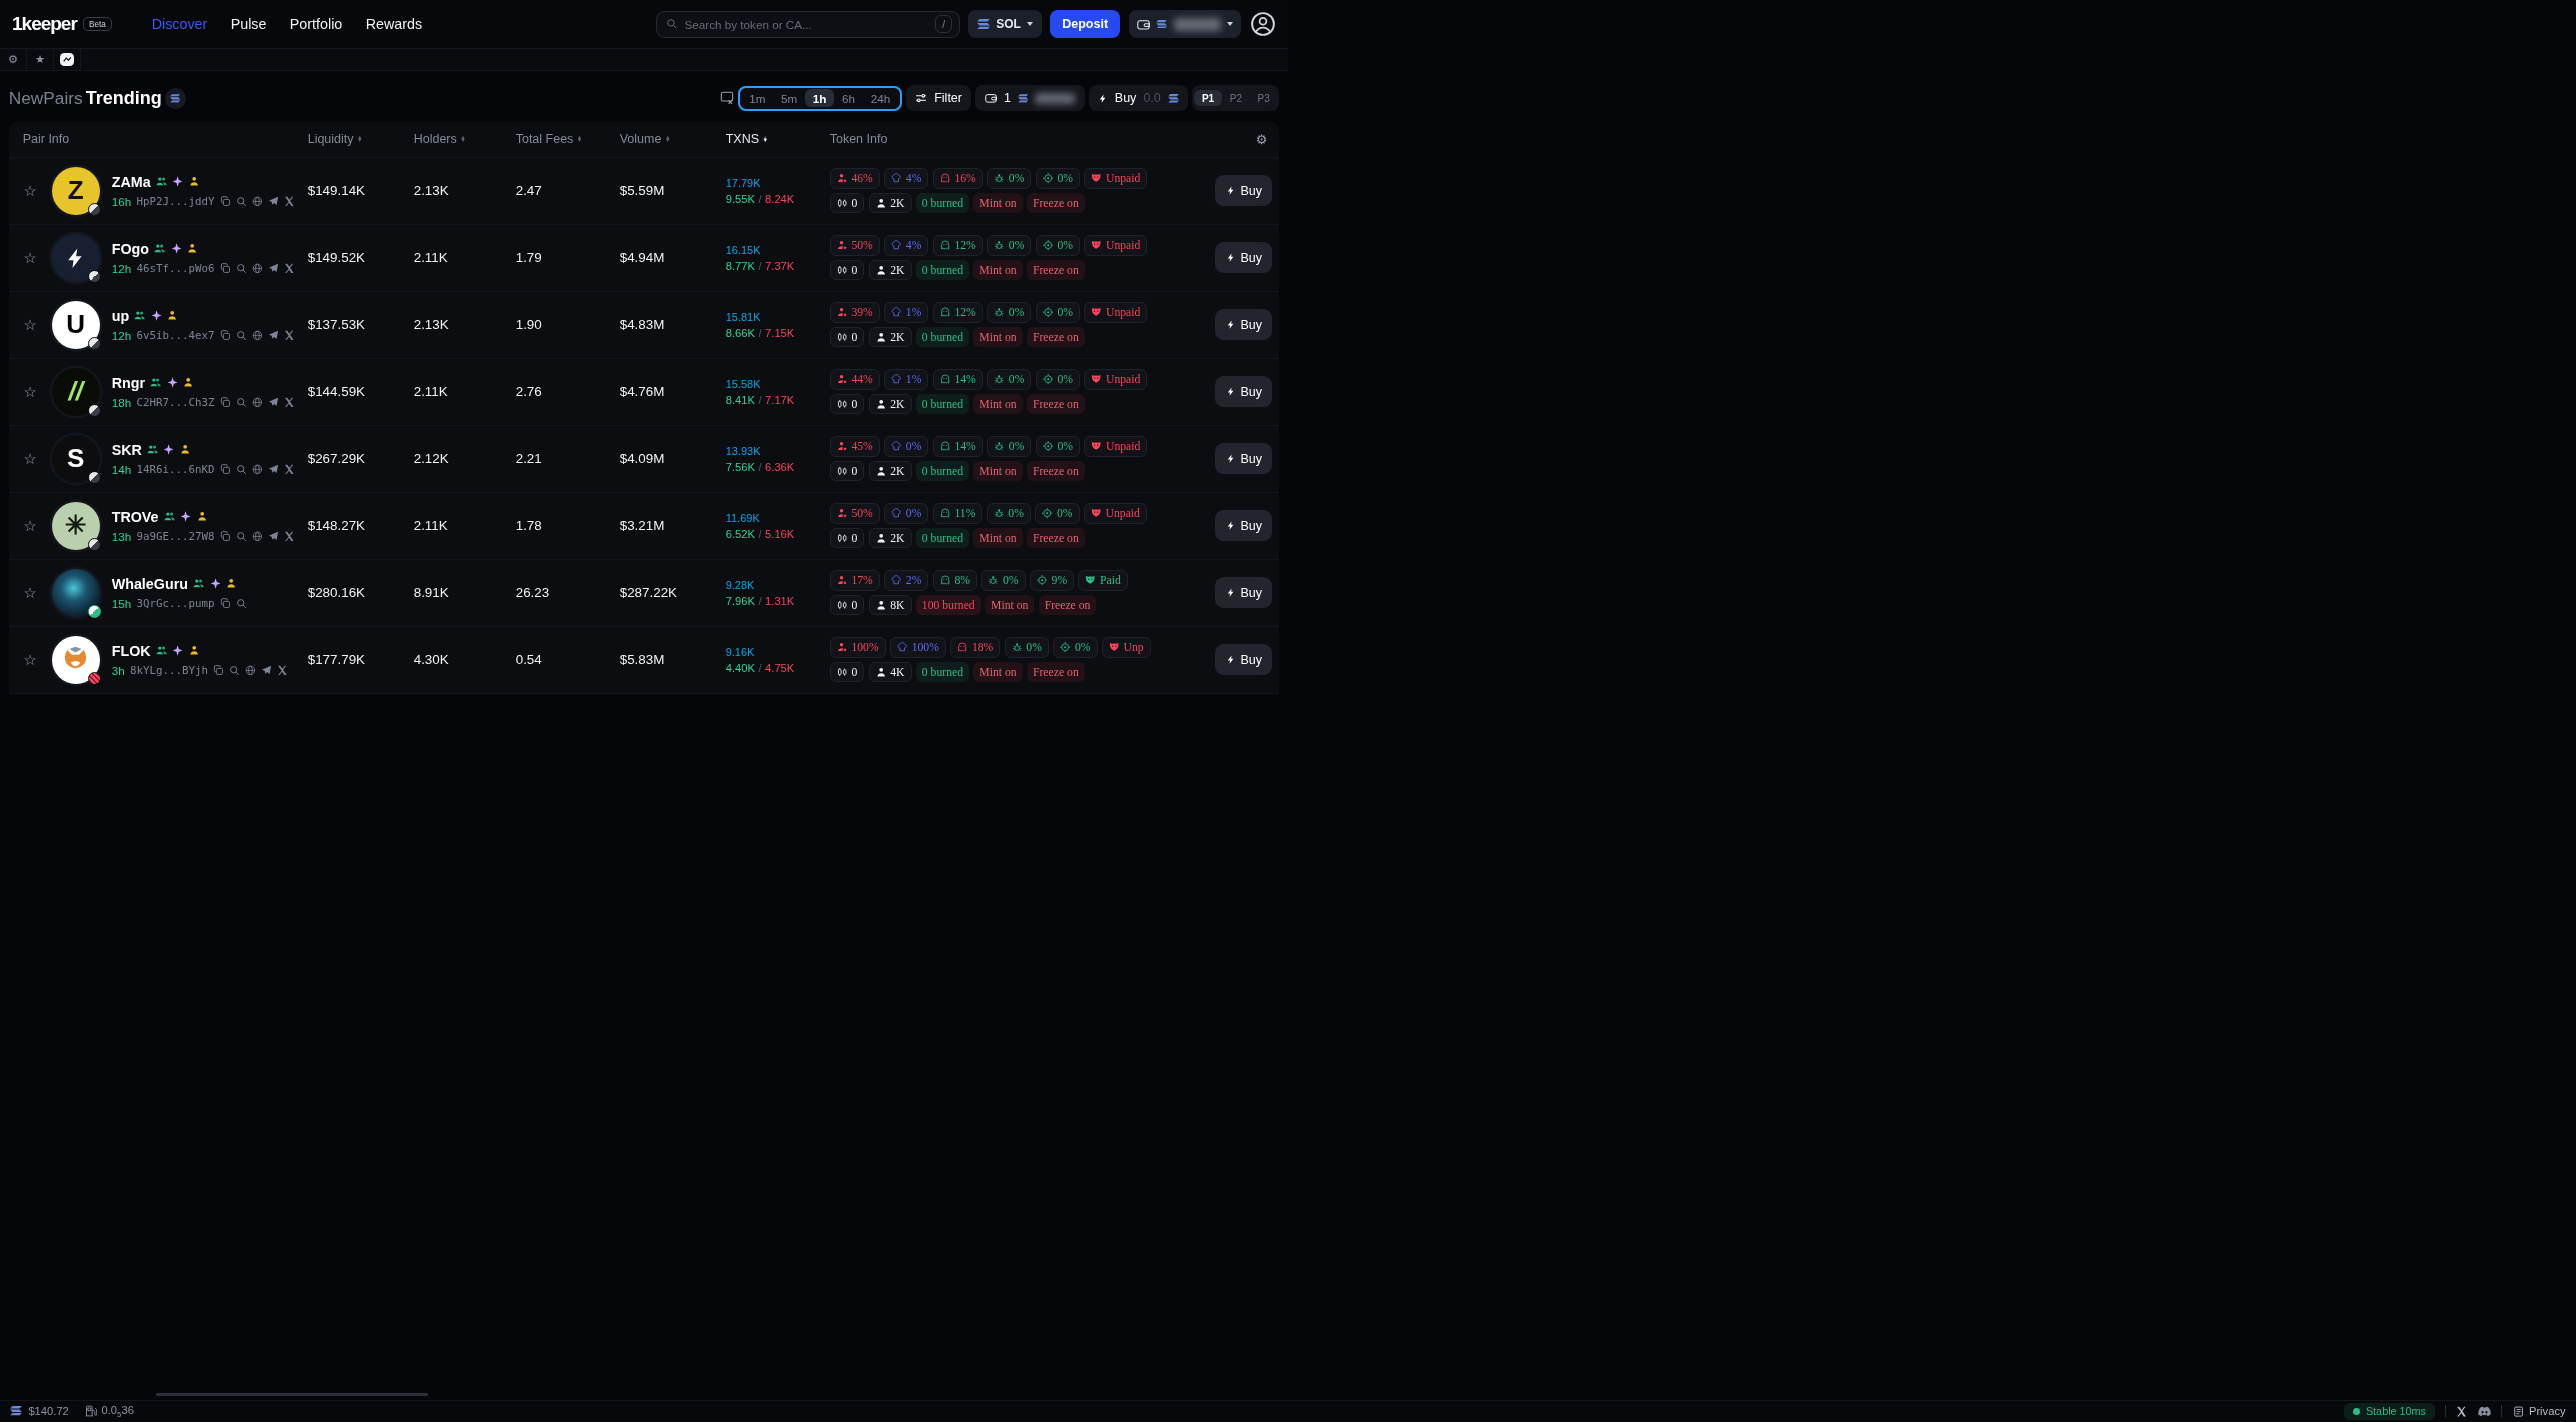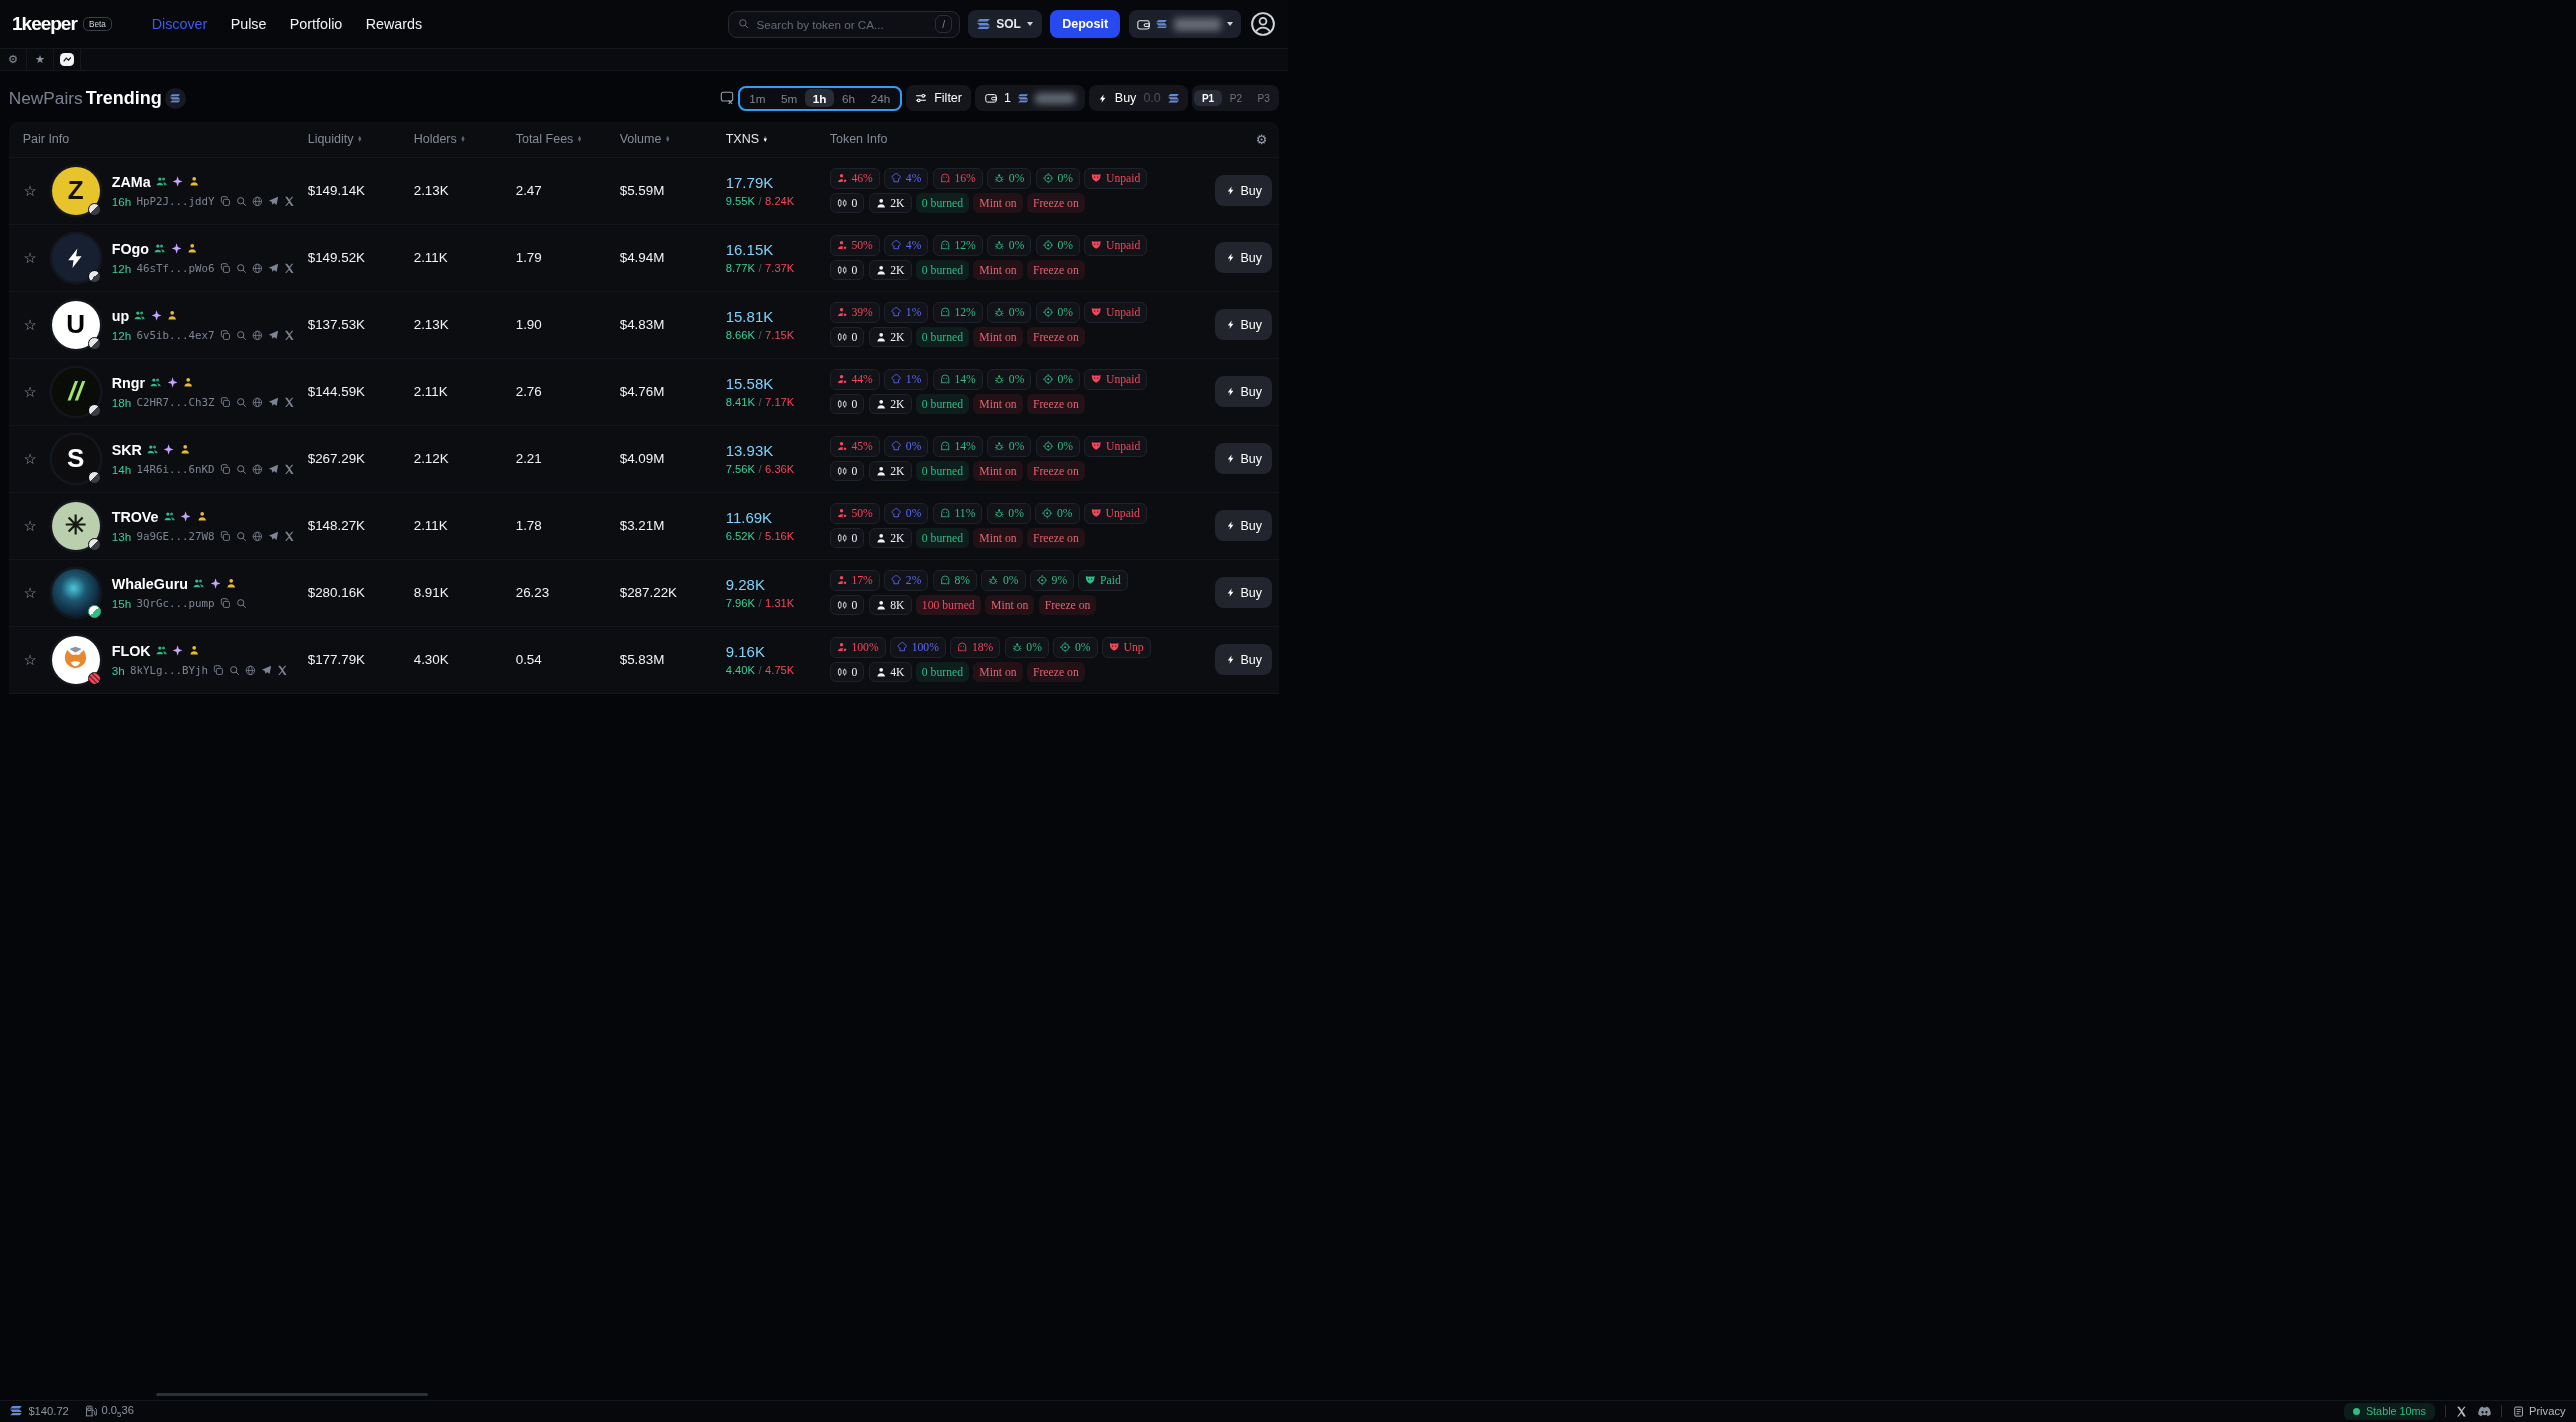--- a/index.html
+++ b/index.html
@@ -10,21 +10,21 @@
 
   
   .topbar { height:48px; display:flex; align-items:center; padding:0 12px; gap:15.6px; background:#07080c; }
   .logo-wrap { display:flex; align-items:center; gap:6px; }
   .logo { font-size:19px; font-weight:800; letter-spacing:-1px; color:#fff; }
   .beta { font-size:8.2px; color:#cfd3da; border:0.9px solid #3a3f4a; border-radius:5.2px; padding:1.7px 5.2px; }
   .nav { display:flex; gap:23.4px; margin-left:24px; }
   .nav-link { font-size:14.3px; color:#f2f3f6; cursor:pointer; }
   .nav-link.active { color:#3d5af1; }
   .top-right { margin-left:auto; display:flex; align-items:center; gap:8.7px; }
-  .search { width:232px; height:27px; border:0.9px solid #262a33; background:#0d0f14; border-radius:8.7px;
+  .search { width:304px; height:27px; border:0.9px solid #262a33; background:#0d0f14; border-radius:8.7px;
     display:flex; align-items:center; gap:7px; padding:0 7px 0 9.5px; color:#646b78; }
   .search input { flex:1; background:none; border:none; outline:none; color:#9aa1ad; font-size:11.7px;
     font-family:"Liberation Sans",sans-serif; }
   .search input::placeholder { color:#646b78; }
   .slash-key { width:16.4px; height:18px; border:0.9px solid #2a2e37; border-radius:6px; display:flex;
     align-items:center; justify-content:center; font-size:10.4px; color:#7a8290; }
   .pill { height:28px; background:#1c202a; border-radius:7.8px; display:flex; align-items:center;
     gap:6px; padding:0 8.7px; font-size:12px; }
   .sol-label { font-weight:700; }
   .caret { width:0; height:0; border-left:3.9px solid transparent; border-right:3.9px solid transparent;
@@ -101,21 +101,21 @@
   .subbadge.green { background:linear-gradient(135deg,#fff 0 50%,#2ebd85 50% 100%); border-color:#2ebd85; }
   .subbadge.red { background:repeating-linear-gradient(45deg,#f4455a 0 1.7px,#7a2630 1.7px 3.5px); }
   .pair-name-row { display:flex; align-items:center; gap:5.2px; }
   .pair-name { font-size:14.3px; font-weight:600; color:#fff; }
   .pair-addr-row { display:flex; align-items:center; gap:5.2px; margin-top:5.2px; }
   .age { color:#34d399; font-size:11.7px; }
   .addr { color:#7d8493; font-size:10.8px; font-family:"DejaVu Sans Mono",monospace; }
   .soc { color:#7d8493; cursor:pointer; display:flex; }
   .soc .ic { width:10.8px; height:10.8px; }
   .num { font-size:13.4px; color:#f2f3f6; }
-  .txns-v { font-size:15px; color:#7dd3fc; }
+  .txns-v { font-size:11px; color:#0ea5e9; }
   .txns-sub { margin-top:4.3px; font-size:11.2px; }
   .txns-sub .g { color:#34d399; } .txns-sub .sep { color:#555b66; padding:0 3.5px; } .txns-sub .r { color:#f4455a; }
   .badges { display:flex; flex-direction:column; gap:4.3px;font-family:Liberation Serif, serif; }
   .badge-line { display:flex; gap:4.3px; }
   .badge { display:inline-flex; align-items:center; gap:4.3px; padding:2.6px 6px; border-radius:6px;
     border:0.9px solid #1e222b; background:#111318; font-size:11.7px; white-space:nowrap; }
   .badge .ic { width:10.4px; height:10.4px; }
   .c-red { color:#f4455a; } .c-green { color:#2ebd85; } .c-blue { color:#5b6af8; } .c-white { color:#f2f3f6; }
   .badge.fill-green { border:none; background:rgba(46,189,133,.10); color:#2ebd85; }
   .badge.fill-red { border:none; background:rgba(244,69,90,.10); color:#e4626f; }

